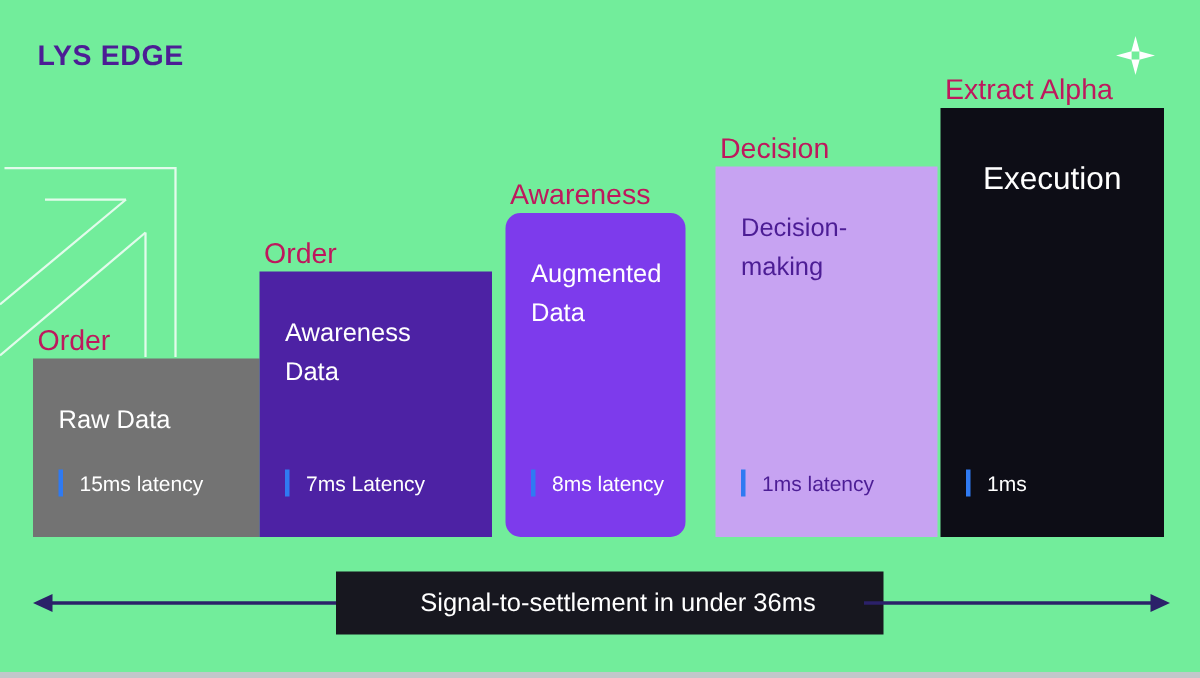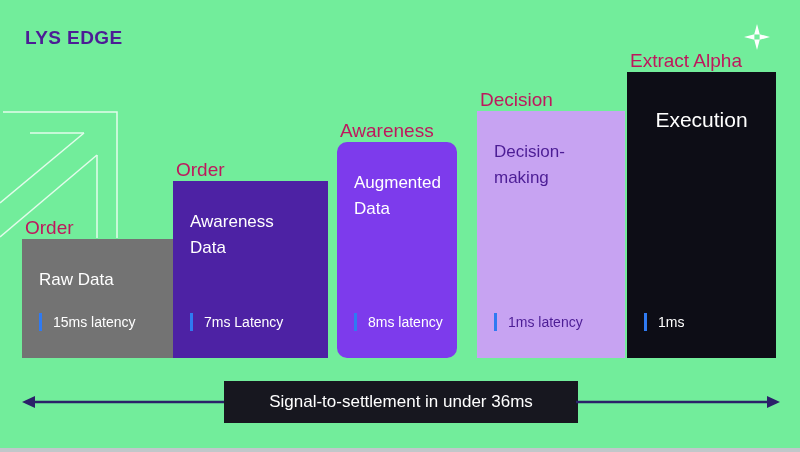--- a/index.html
+++ b/index.html
@@ -47,21 +47,21 @@
   .stage-2 .stage-bar{background:#4D22A4;}
   .stage-3 .stage-bar{background:#7D3BEC;border-radius:10px;}
   .stage-4 .stage-bar{background:#C7A3F2;color:#4c1d95;}
   .stage-5 .stage-bar{background:#0D0D16;text-align:center;}
   .stage-5 .bar-title{font-size:21px;margin-top:32px;}
   
   .banner{
     position:absolute;left:224px;top:381px;width:354px;height:42px;
     background:#17171F;color:#FFFFFF;
     display:flex;align-items:center;justify-content:center;
-    font-size:17px;font-weight:500;
+    font-size:17px;font-weight:500;padding-left:11px;
   }
   .arrow-left,.arrow-right{position:absolute;top:395px;width:206px;height:14px;}
   .arrow-left{left:20px;}
   .arrow-right{left:576px;}
   
   .bottom-strip{position:absolute;left:0;bottom:0;width:800px;height:4px;background:#C1C7CA;}
 </style>
 </head>
 <body>
 

